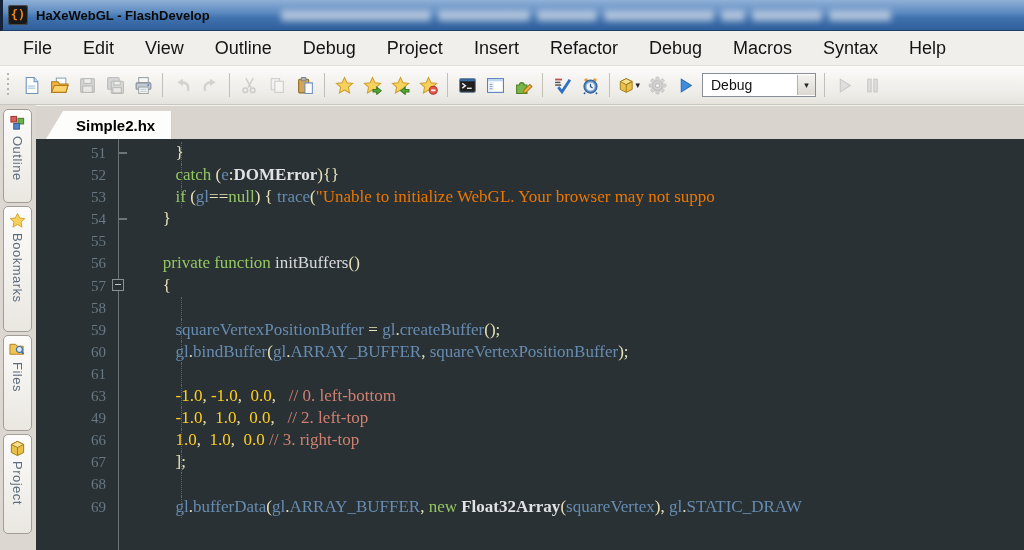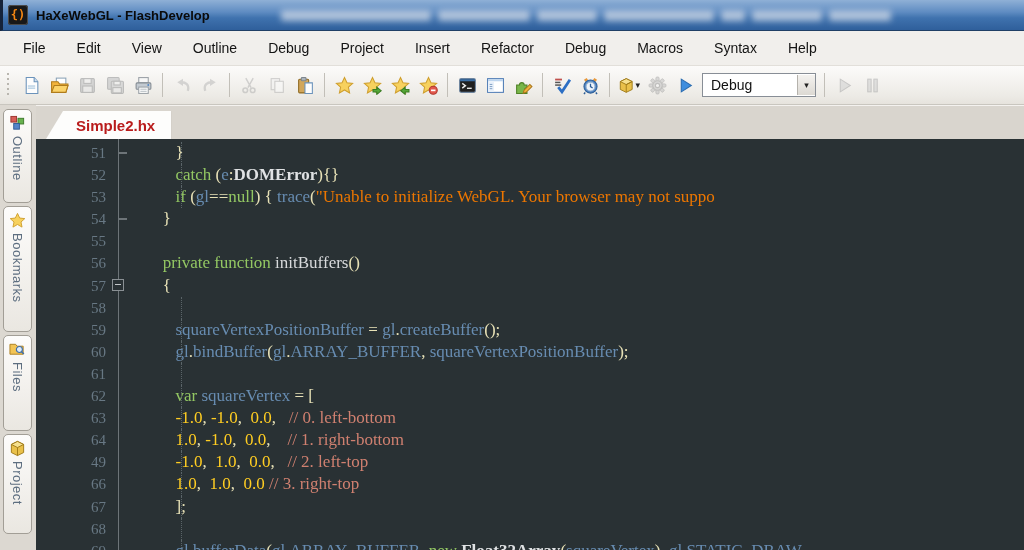--- a/index.html
+++ b/index.html
@@ -15,21 +15,21 @@
     color:#f68712;font-family:"DejaVu Sans Mono",monospace;font-weight:bold;font-size:12px;
     display:flex;align-items:center;justify-content:center;box-shadow:0 0 0 1px #4a4a4a inset;}
   .title-text{font-size:13px;font-weight:700;color:#0a0a0a;white-space:nowrap;}
   .blurbar{position:absolute;left:278px;top:8px;height:14px;display:flex;gap:7px;
     align-items:center;filter:blur(3px);opacity:.8;}
   .blurbar i{display:block;height:11px;background:#c7d3e4;border-radius:2px;}
 
   
   .menubar{height:34px;flex:0 0 34px;background:#f1efec;display:flex;align-items:center;
     padding-left:12px;border-bottom:1px solid #e2dfda;}
-  .menu-item{font-size:14px;color:#141414;padding:6px 11px;margin-right:9px;cursor:default;}
+  .menu-item{font-size:18px;color:#141414;padding:6px 11px;margin-right:9px;cursor:default;}
 
   
   .toolbar{height:38px;flex:0 0 38px;background:linear-gradient(180deg,#fcfbfa,#ecEAe5 80%,#e6e3dd);
     border-bottom:1px solid #c9c6bf;display:flex;align-items:center;padding-left:4px;}
   .grip{width:5px;height:24px;margin:0 6px 0 2px;
     background:repeating-linear-gradient(180deg,#b9b6af 0 2px,transparent 2px 5px);
     background-size:2px 100%;background-repeat:repeat-y;background-position:1px 0;}
   .tbtn{width:26px;height:26px;border:0;background:transparent;padding:2px;margin:0 1px;
     display:flex;align-items:center;justify-content:center;position:relative;}
   .tbtn svg{width:19px;height:19px;}
@@ -50,21 +50,21 @@
     background:linear-gradient(180deg,#fdfcfb,#eae7e1);display:flex;flex-direction:column;
     align-items:center;padding-top:5px;box-sizing:border-box;}
   .side-tab svg{width:17px;height:17px;flex:0 0 17px;}
   .side-label{writing-mode:vertical-lr;font-size:13px;color:#5d6e80;margin-top:4px;
     letter-spacing:.5px;}
 
   .content{flex:1;display:flex;flex-direction:column;min-width:0;}
   .tabrow{height:33px;flex:0 0 33px;background:#d9d5ce;display:flex;align-items:flex-end;
     padding-left:10px;border-top:1px solid #f4f2ef;}
   .tab{height:28px;background:#fdfdfc;padding:0 16px 0 30px;display:flex;align-items:center;
-    font-size:15px;font-weight:700;color:#b91c1c;
+    font-size:15px;font-weight:700;color:#000000;
     clip-path:polygon(17px 0,100% 0,100% 100%,0 100%);
     filter:drop-shadow(0 0 1px #8e8a83);}
 
   
   .editor{flex:1;position:relative;background:var(--ed-bg,#293134);overflow:hidden;
     font-family:Liberation Serif, serif;font-size:17px;padding-top:3px;}
   .foldline{position:absolute;left:82px;top:0;bottom:0;width:1px;background:#6d7478;}
   .line{position:relative;height:22.1px;line-height:22.1px;white-space:pre;color:var(--c-d);}
   .ln{position:absolute;left:0;top:0;width:70px;text-align:right;font-size:15px;
     color:var(--c-ln);letter-spacing:0;}
@@ -341,23 +341,21 @@
           <div class="line"><span class="ln">52</span><i class="guide"></i><span class="code"><span class="d">      </span><span class="k">catch</span><span class="o"> (</span><span class="i">e</span><span class="o">:</span><span class="t">DOMError</span><span class="o">){}</span></span></div>
           <div class="line"><span class="ln">53</span><i class="guide"></i><span class="code"><span class="d">      </span><span class="k">if</span><span class="o"> (</span><span class="i">gl</span><span class="o">==</span><span class="k">null</span><span class="o">) { </span><span class="i">trace</span><span class="o">(</span><span class="s">"Unable to initialize WebGL. Your browser may not suppo</span></span></div>
           <div class="line"><span class="ln">54</span><i class="ftick"></i><span class="code"><span class="o">   }</span></span></div>
           <div class="line"><span class="ln">55</span><span class="code"></span></div>
           <div class="line"><span class="ln">56</span><span class="code"><span class="d">   </span><span class="k">private</span><span class="d"> </span><span class="k">function</span><span class="d"> initBuffers</span><span class="o">()</span></span></div>
           <div class="line"><span class="ln">57</span><i class="fbox"></i><span class="code"><span class="o">   {</span></span></div>
           <div class="line"><span class="ln">58</span><i class="guide"></i><span class="code"><span class="d">      </span></span></div>
           <div class="line"><span class="ln">59</span><i class="guide"></i><span class="code"><span class="d">      </span><span class="i">squareVertexPositionBuffer</span><span class="o"> = </span><span class="i">gl</span><span class="o">.</span><span class="i">createBuffer</span><span class="o">();</span></span></div>
           <div class="line"><span class="ln">60</span><i class="guide"></i><span class="code"><span class="d">      </span><span class="i">gl</span><span class="o">.</span><span class="i">bindBuffer</span><span class="o">(</span><span class="i">gl</span><span class="o">.</span><span class="i">ARRAY_BUFFER</span><span class="o">, </span><span class="i">squareVertexPositionBuffer</span><span class="o">);</span></span></div>
           <div class="line"><span class="ln">61</span><i class="guide"></i><span class="code"></span></div>
-          <div class="line"><span class="ln">62</span><i class="guide"></i><span class="code"><span class="d">      </span><span class="k">var</span><span class="d"> </span><span class="i">squareVertex</span><span class="o"> = [</span></span></div>
           <div class="line"><span class="ln">63</span><i class="guide"></i><span class="code"><span class="d">      </span><span class="n">-1.0</span><span class="o">, </span><span class="n">-1.0</span><span class="o">,  </span><span class="n">0.0</span><span class="o">,   </span><span class="c">// 0. left-bottom</span></span></div>
-          <div class="line"><span class="ln">64</span><i class="guide"></i><span class="code"><span class="d">      </span><span class="n">1.0</span><span class="o">, </span><span class="n">-1.0</span><span class="o">,  </span><span class="n">0.0</span><span class="o">,    </span><span class="c">// 1. right-bottom</span></span></div>
           <div class="line"><span class="ln">49</span><i class="guide"></i><span class="code"><span class="d">      </span><span class="n">-1.0</span><span class="o">,  </span><span class="n">1.0</span><span class="o">,  </span><span class="n">0.0</span><span class="o">,   </span><span class="c">// 2. left-top</span></span></div>
           <div class="line"><span class="ln">66</span><i class="guide"></i><span class="code"><span class="d">      </span><span class="n">1.0</span><span class="o">,  </span><span class="n">1.0</span><span class="o">,  </span><span class="n">0.0</span><span class="d"> </span><span class="c">// 3. right-top</span></span></div>
           <div class="line"><span class="ln">67</span><i class="guide"></i><span class="code"><span class="o">      ];</span></span></div>
           <div class="line"><span class="ln">68</span><i class="guide"></i><span class="code"></span></div>
           <div class="line"><span class="ln">69</span><i class="guide"></i><span class="code"><span class="d">      </span><span class="i">gl</span><span class="o">.</span><span class="i">bufferData</span><span class="o">(</span><span class="i">gl</span><span class="o">.</span><span class="i">ARRAY_BUFFER</span><span class="o">, </span><span class="k">new</span><span class="d"> </span><span class="t">Float32Array</span><span class="o">(</span><span class="i">squareVertex</span><span class="o">), </span><span class="i">gl</span><span class="o">.</span><span class="i">STATIC_DRAW</span></span></div>
         </div>
     </div>
   </div>
 
 </div>

